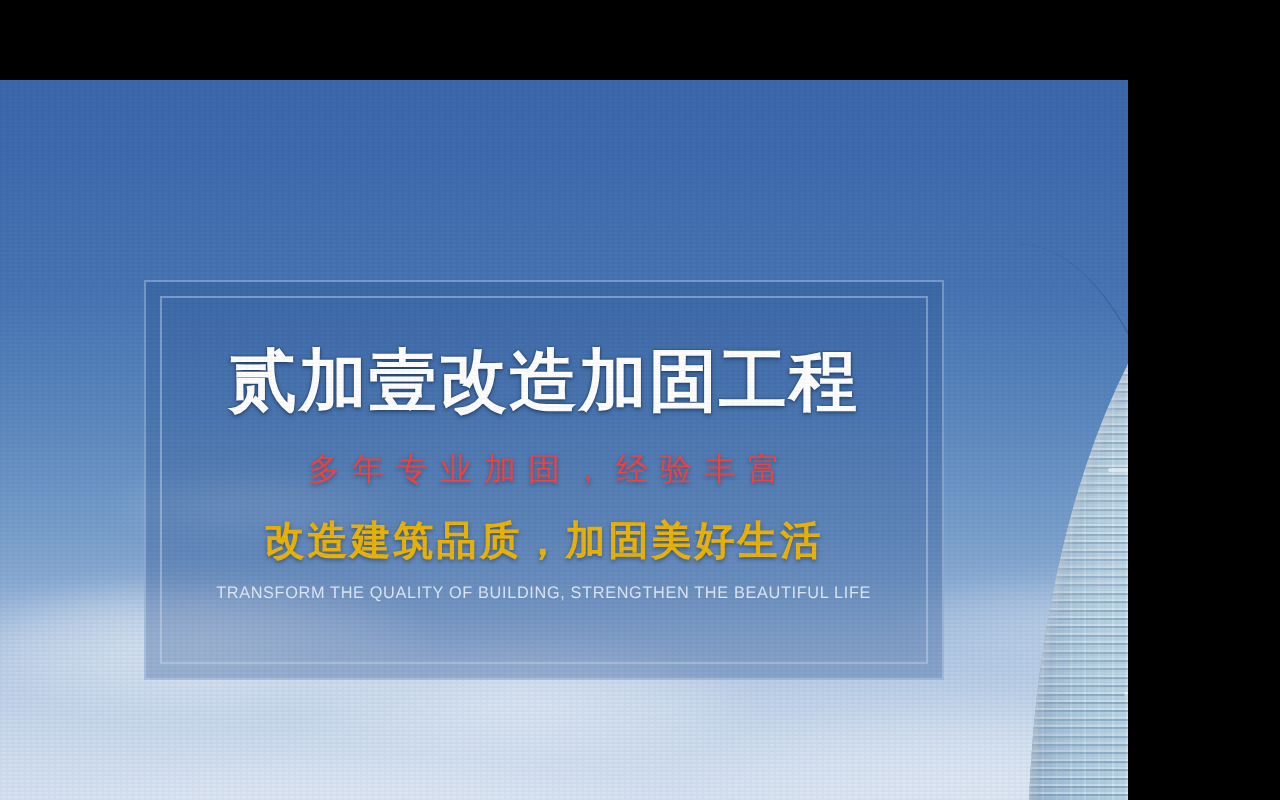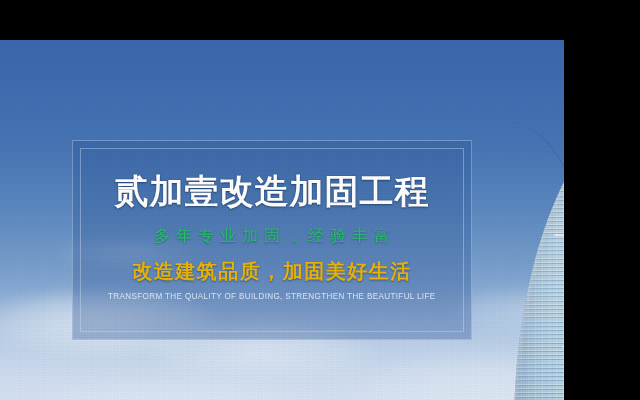--- a/index.html
+++ b/index.html
@@ -181,21 +181,21 @@
     line-height: 1;
     text-shadow:
       0 1px 2px rgba(18,44,82,0.55),
       0 0 1px rgba(18,44,82,0.9);
     white-space: nowrap;
   }
   .subtitle {
     margin-top: 20px;
     font-size: 16px;
     font-weight: normal;
-    color: #22c55e;
+    color: #ef4444;
     letter-spacing: 6px;
     text-indent: 6px;
     line-height: 1;
     text-shadow: 0 1px 2px rgba(18,44,82,0.45);
     white-space: nowrap;
   }
   .tagline-cn {
     margin-top: 17px;
     font-size: 20px;
     font-weight: bold;

